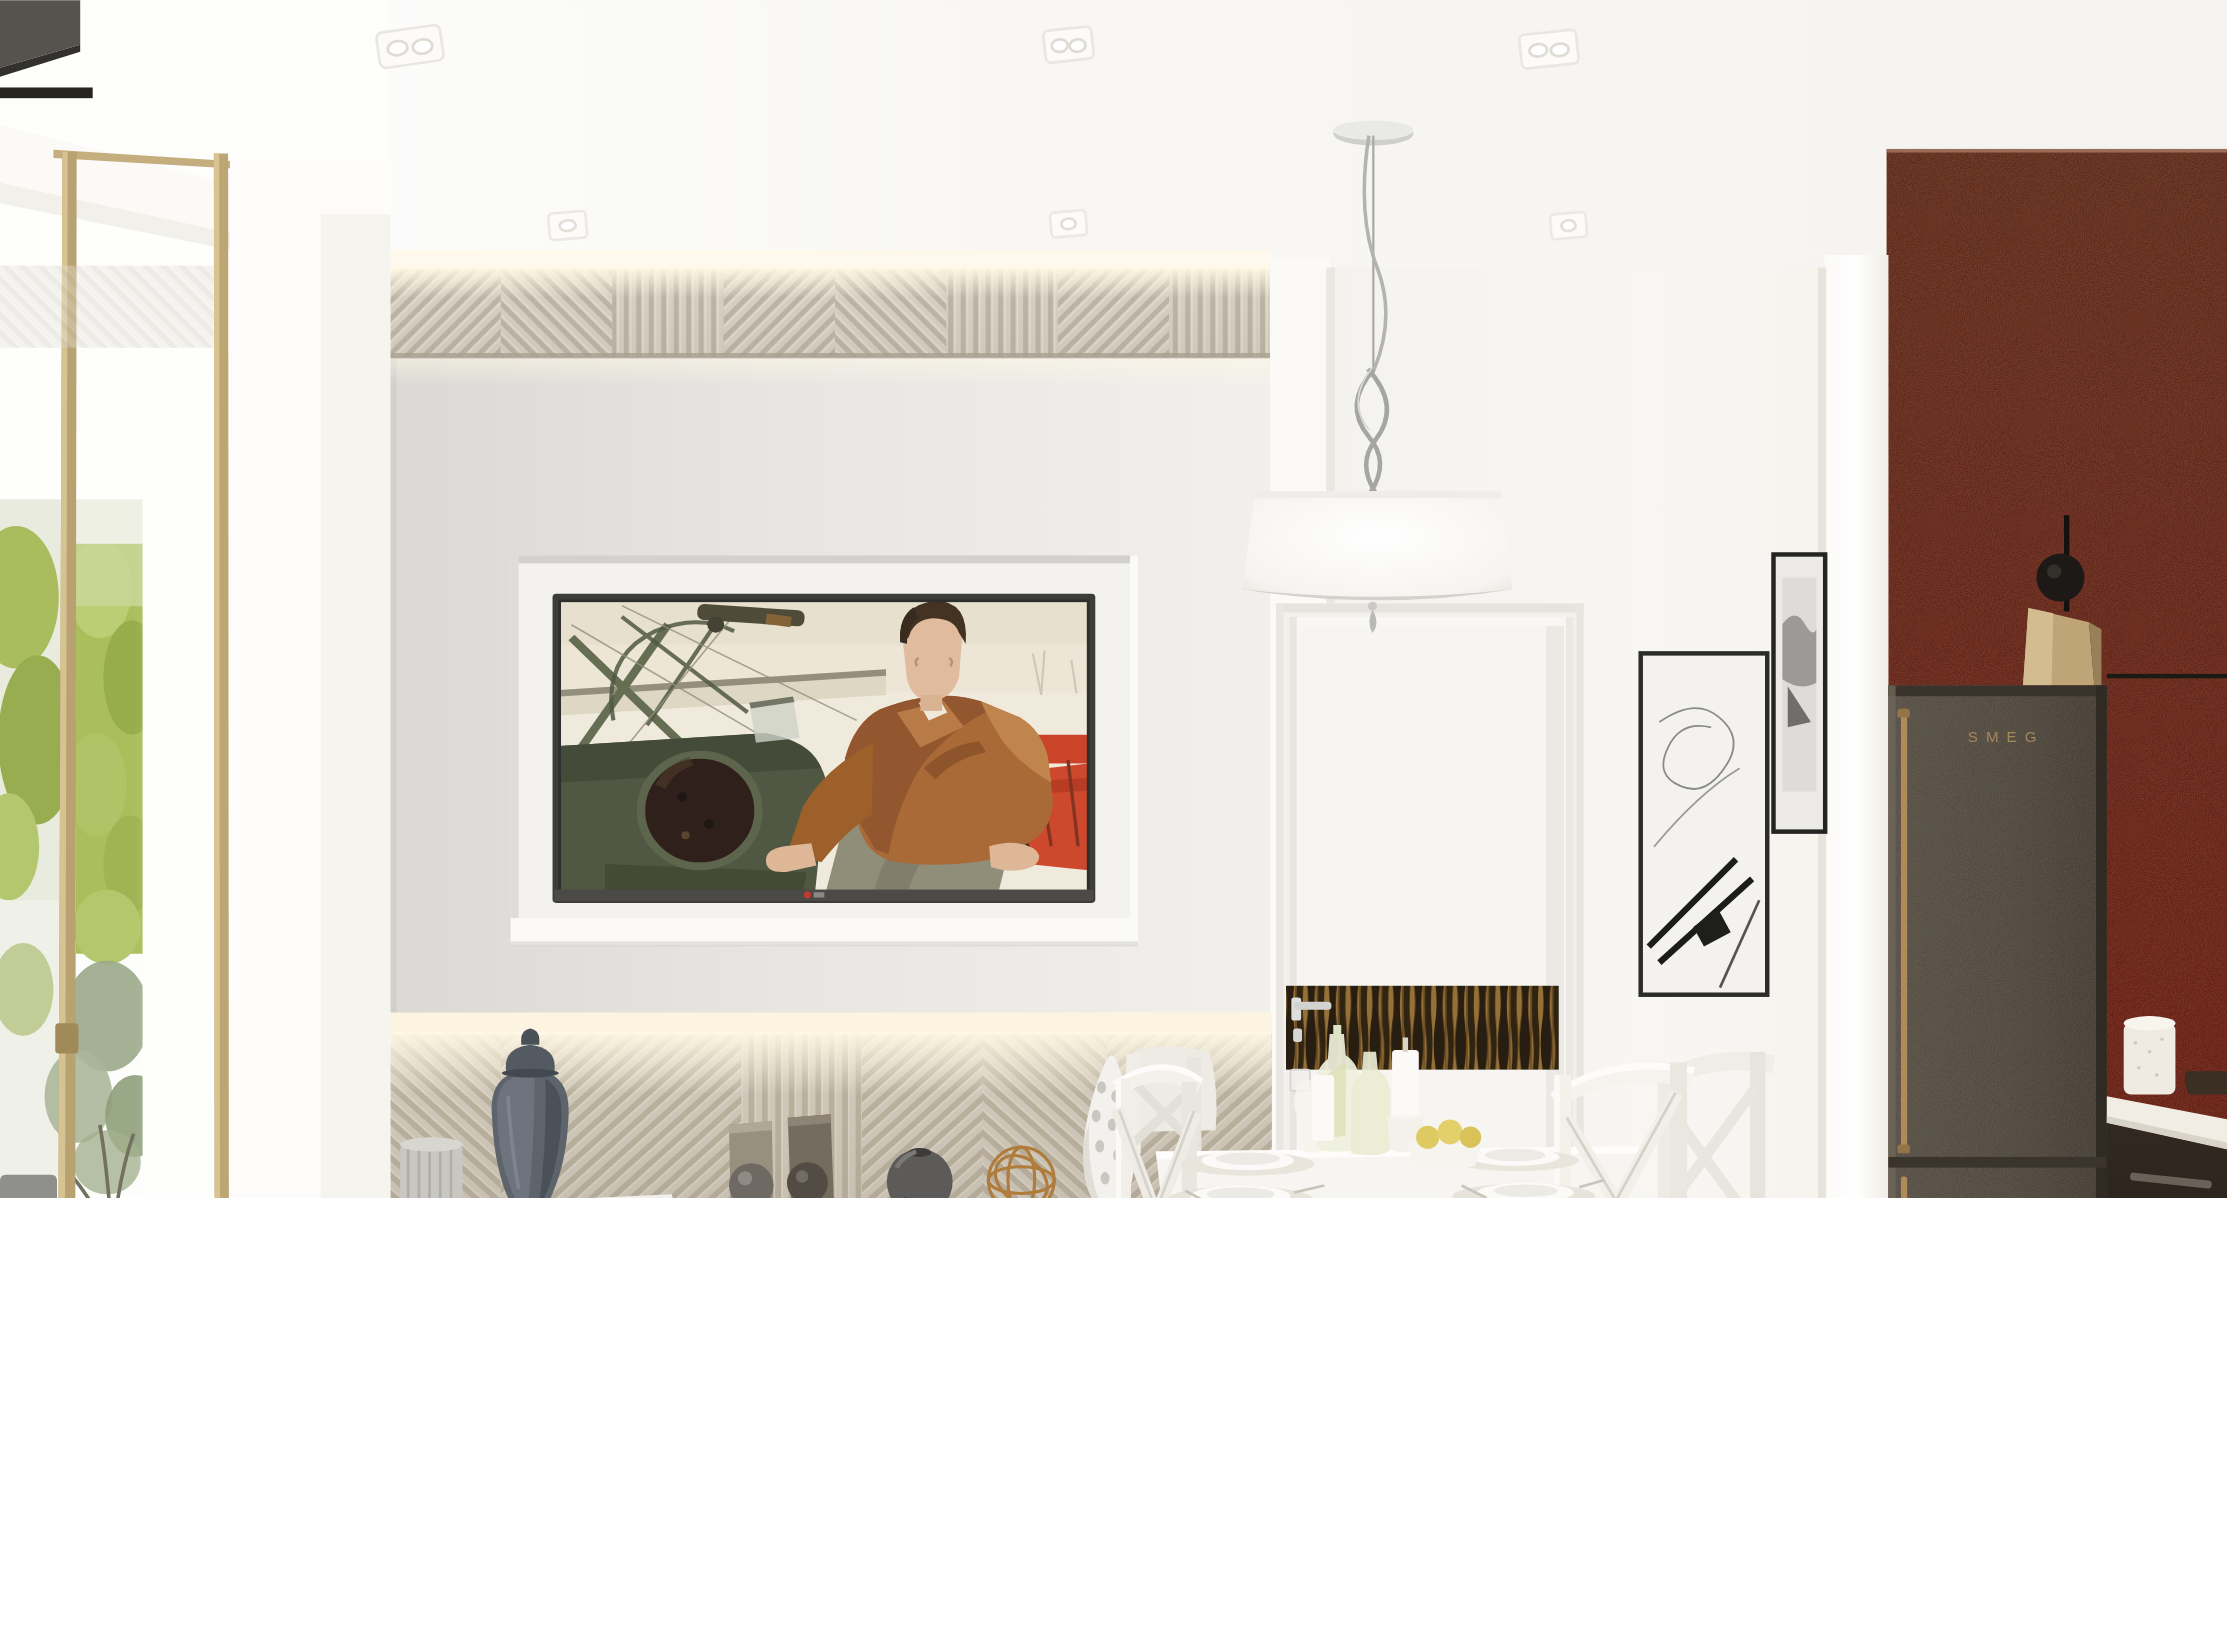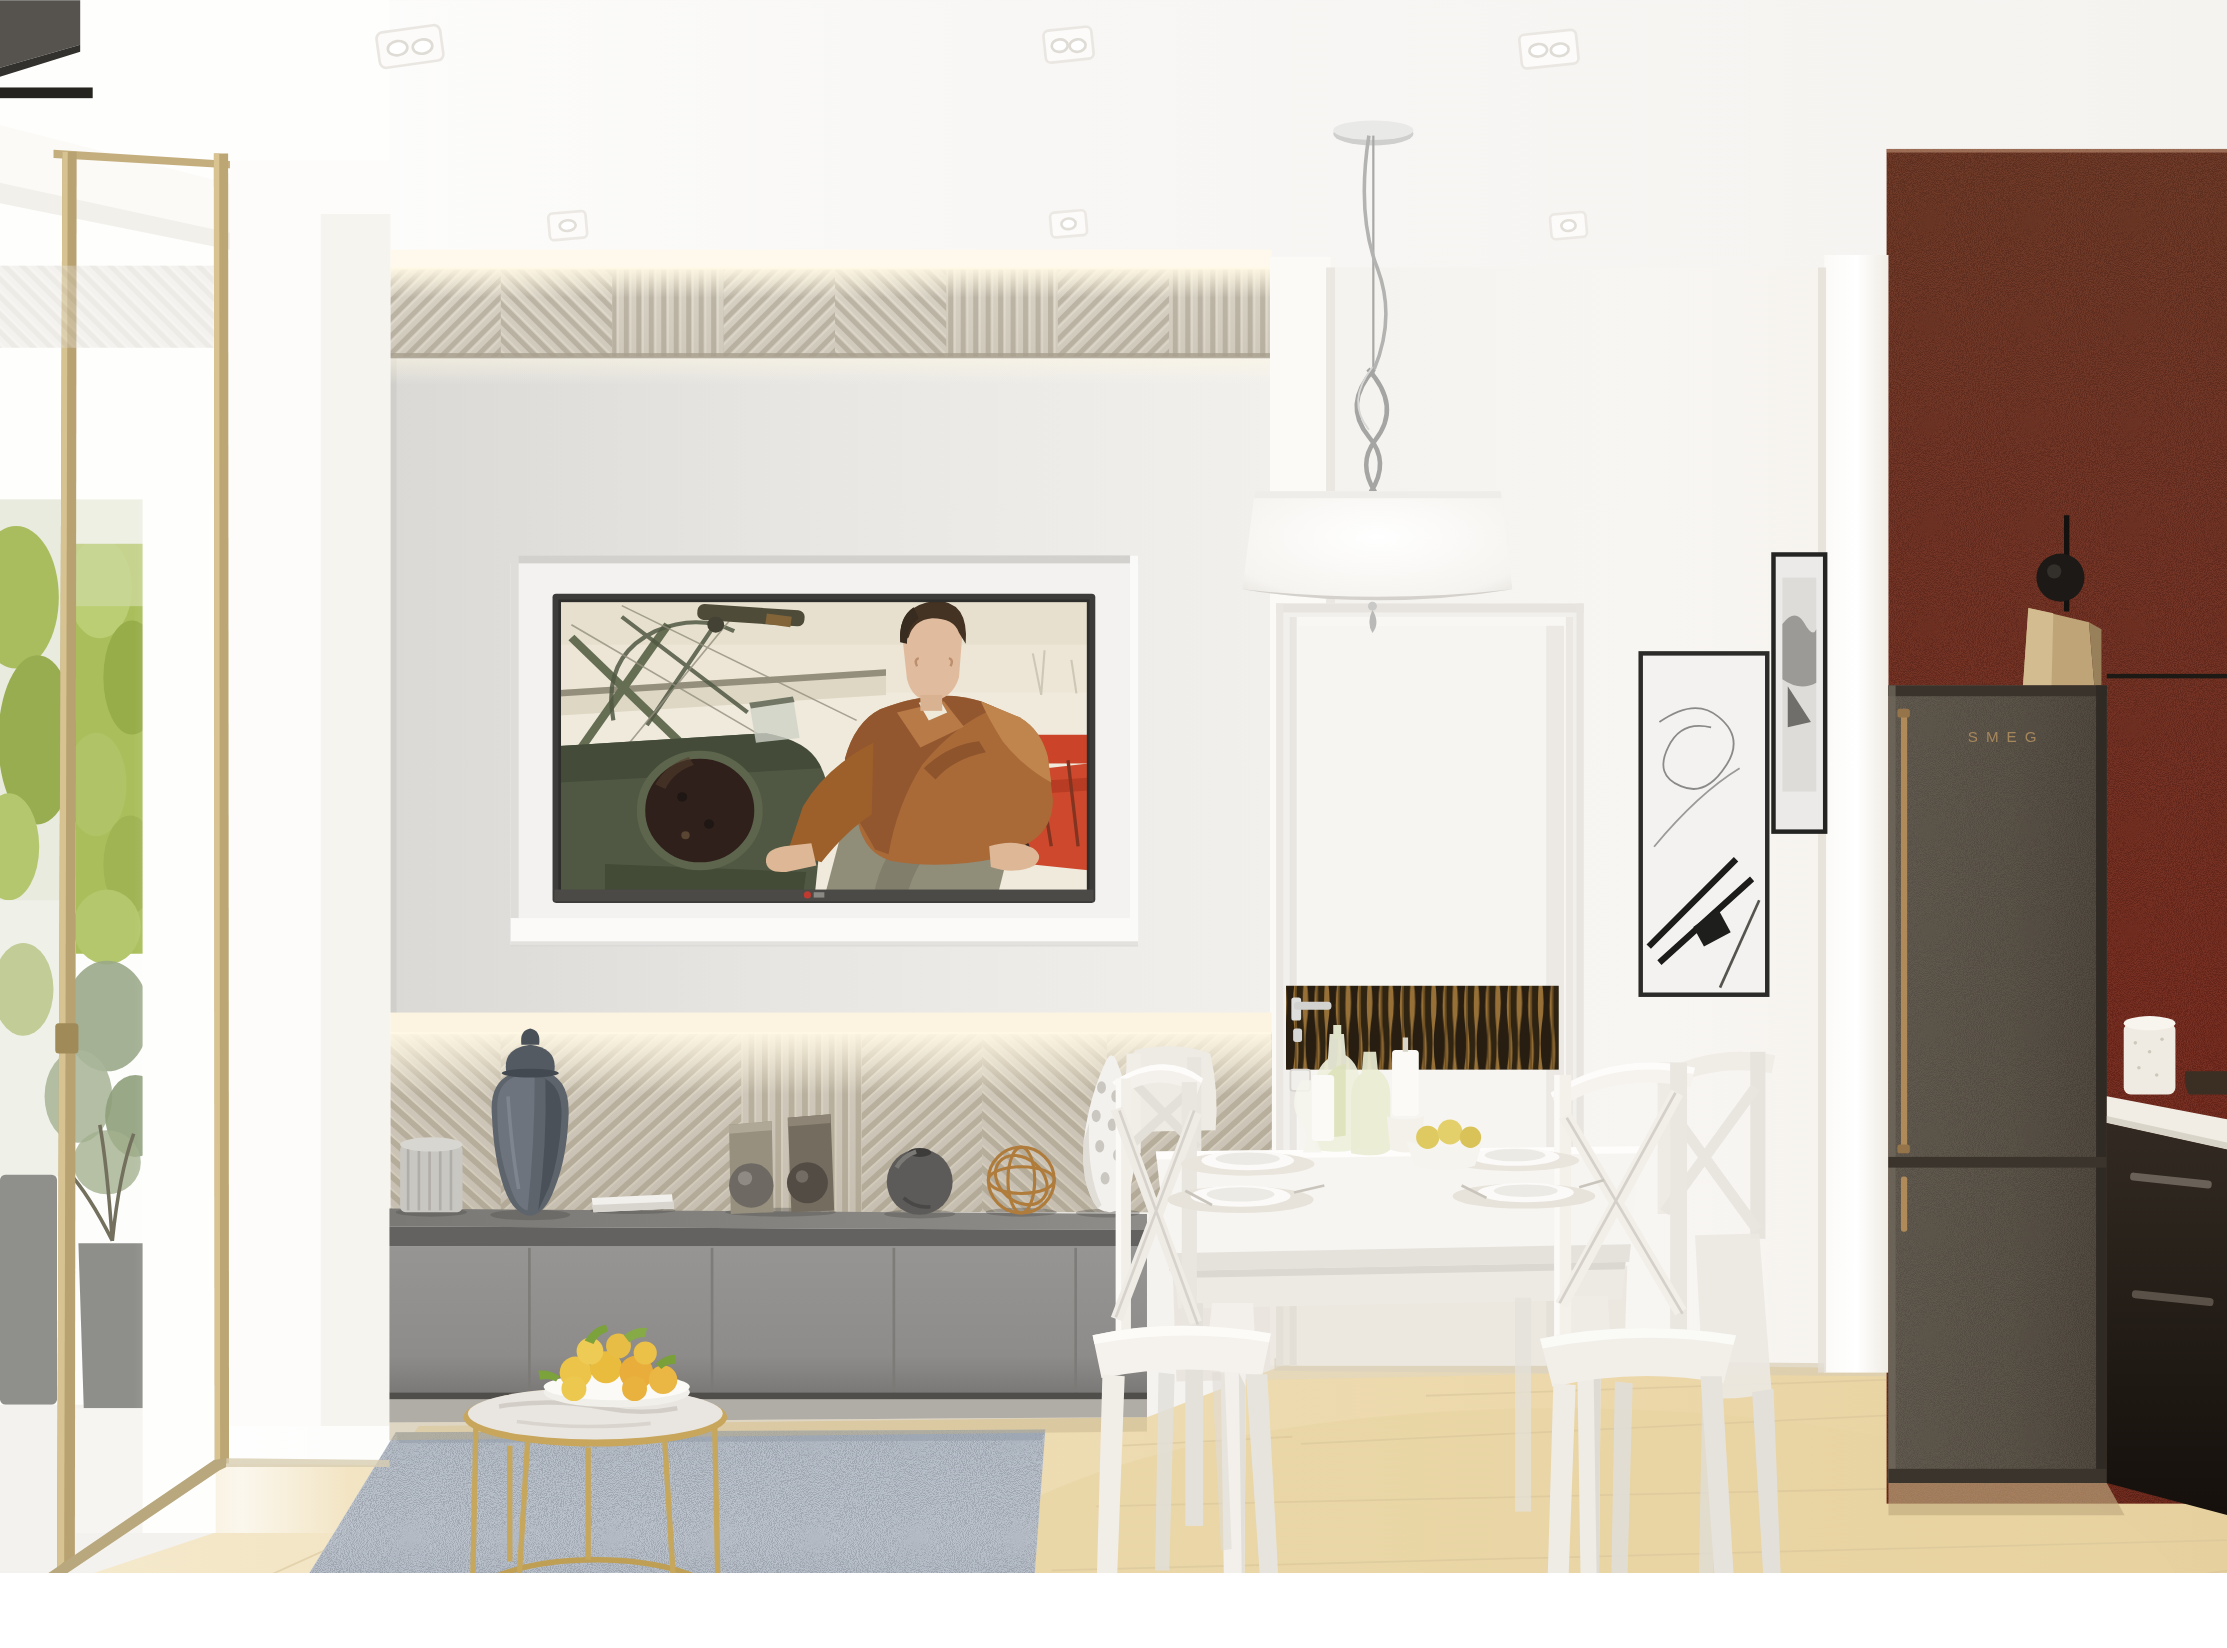--- a/index.html
+++ b/index.html
@@ -1,16 +1,16 @@
 <!DOCTYPE html>
 <html style="font-size:14.3px"><head>
 <meta charset="utf-8">
 <style>
 html,body{margin:0;padding:0;background:#ffffff}
-#stage{position:relative;width:2228px;height:1573px;overflow:hidden;background:#f6f5f3;font-family:"Liberation Sans",sans-serif}
+#stage{position:relative;width:2228px;height:1198px;overflow:hidden;background:#f6f5f3;font-family:"Liberation Sans",sans-serif}
 #stage svg{position:absolute;top:0;left:0;display:block}
 </style>
 </head>
 <body>
 <div id="stage">
 <svg width="2228" height="1649" viewBox="0 0 2500 1850">
 <defs>
 <linearGradient id="ceilGrad" x1="0" y1="0" x2="1" y2="0">
  <stop offset="0" stop-color="#ffffff"></stop>
  <stop offset="0.45" stop-color="#f8f7f5"></stop>

